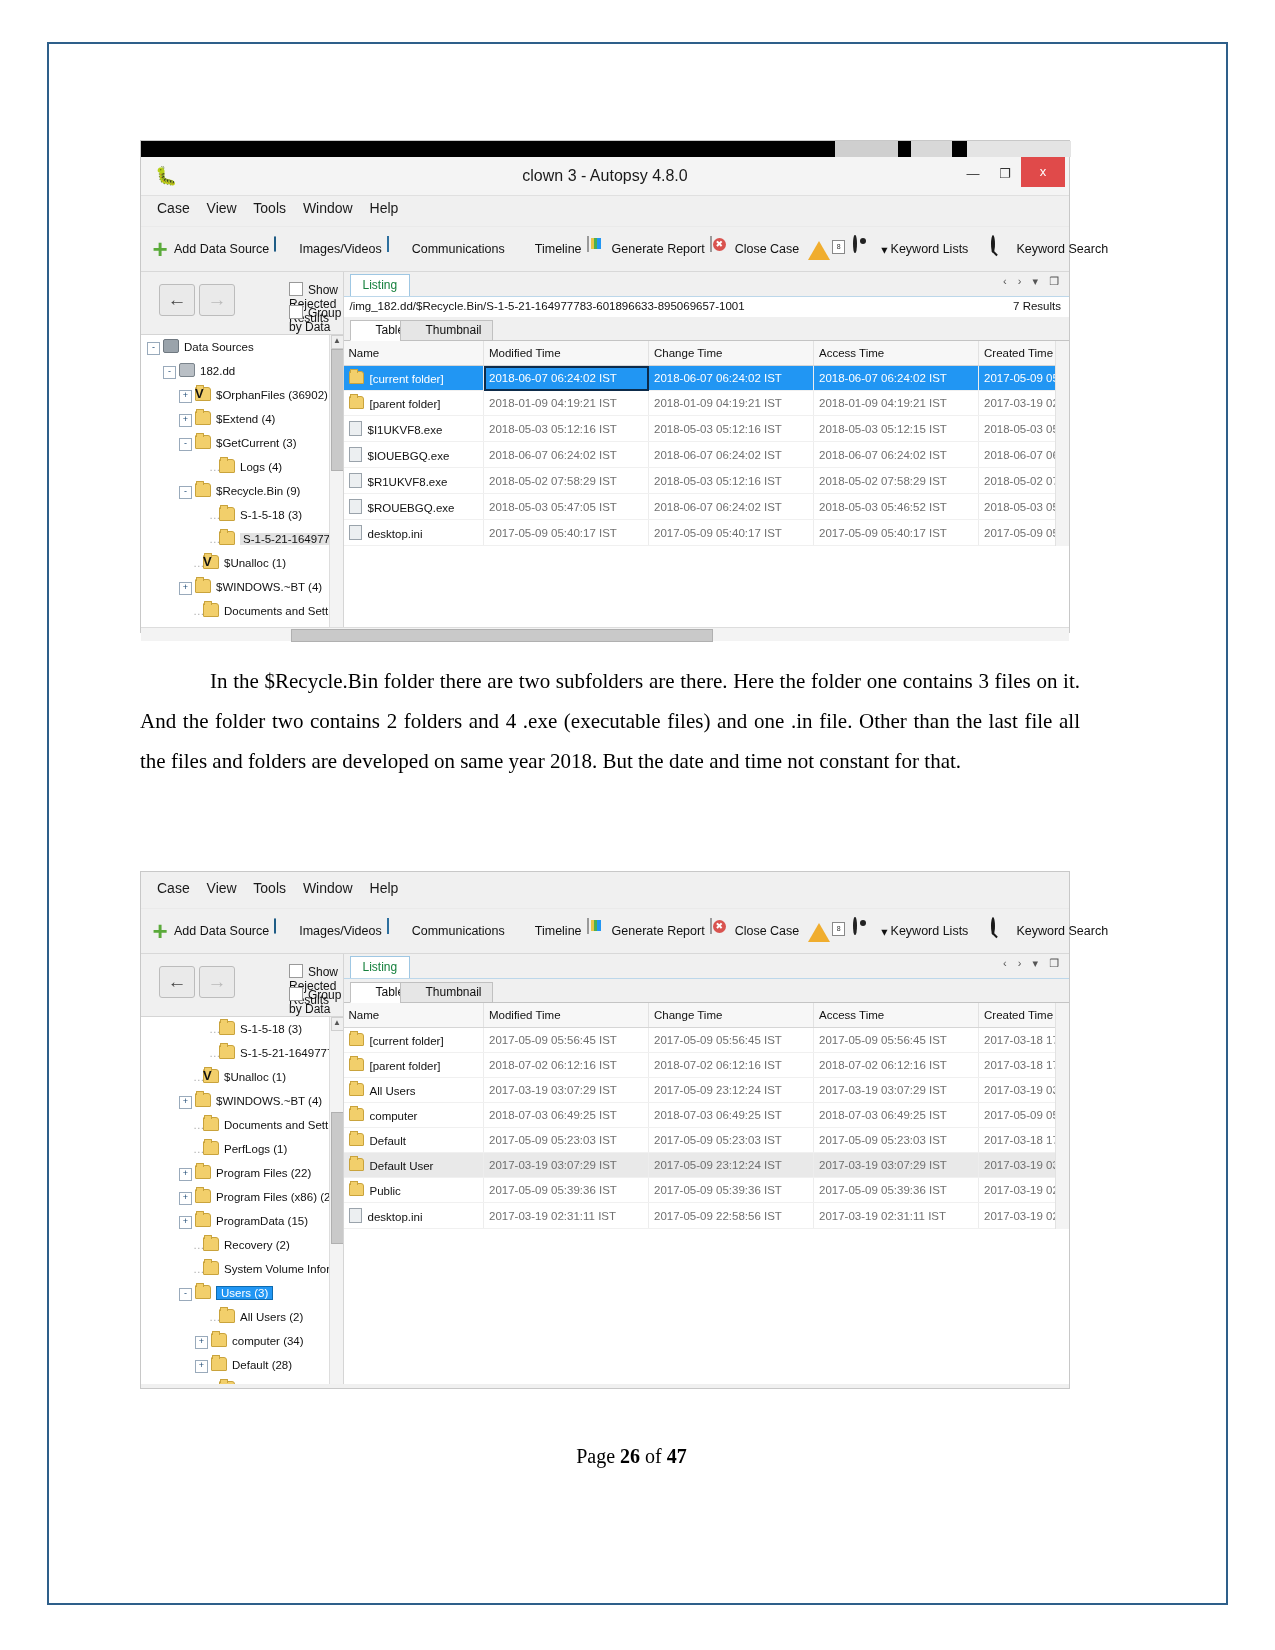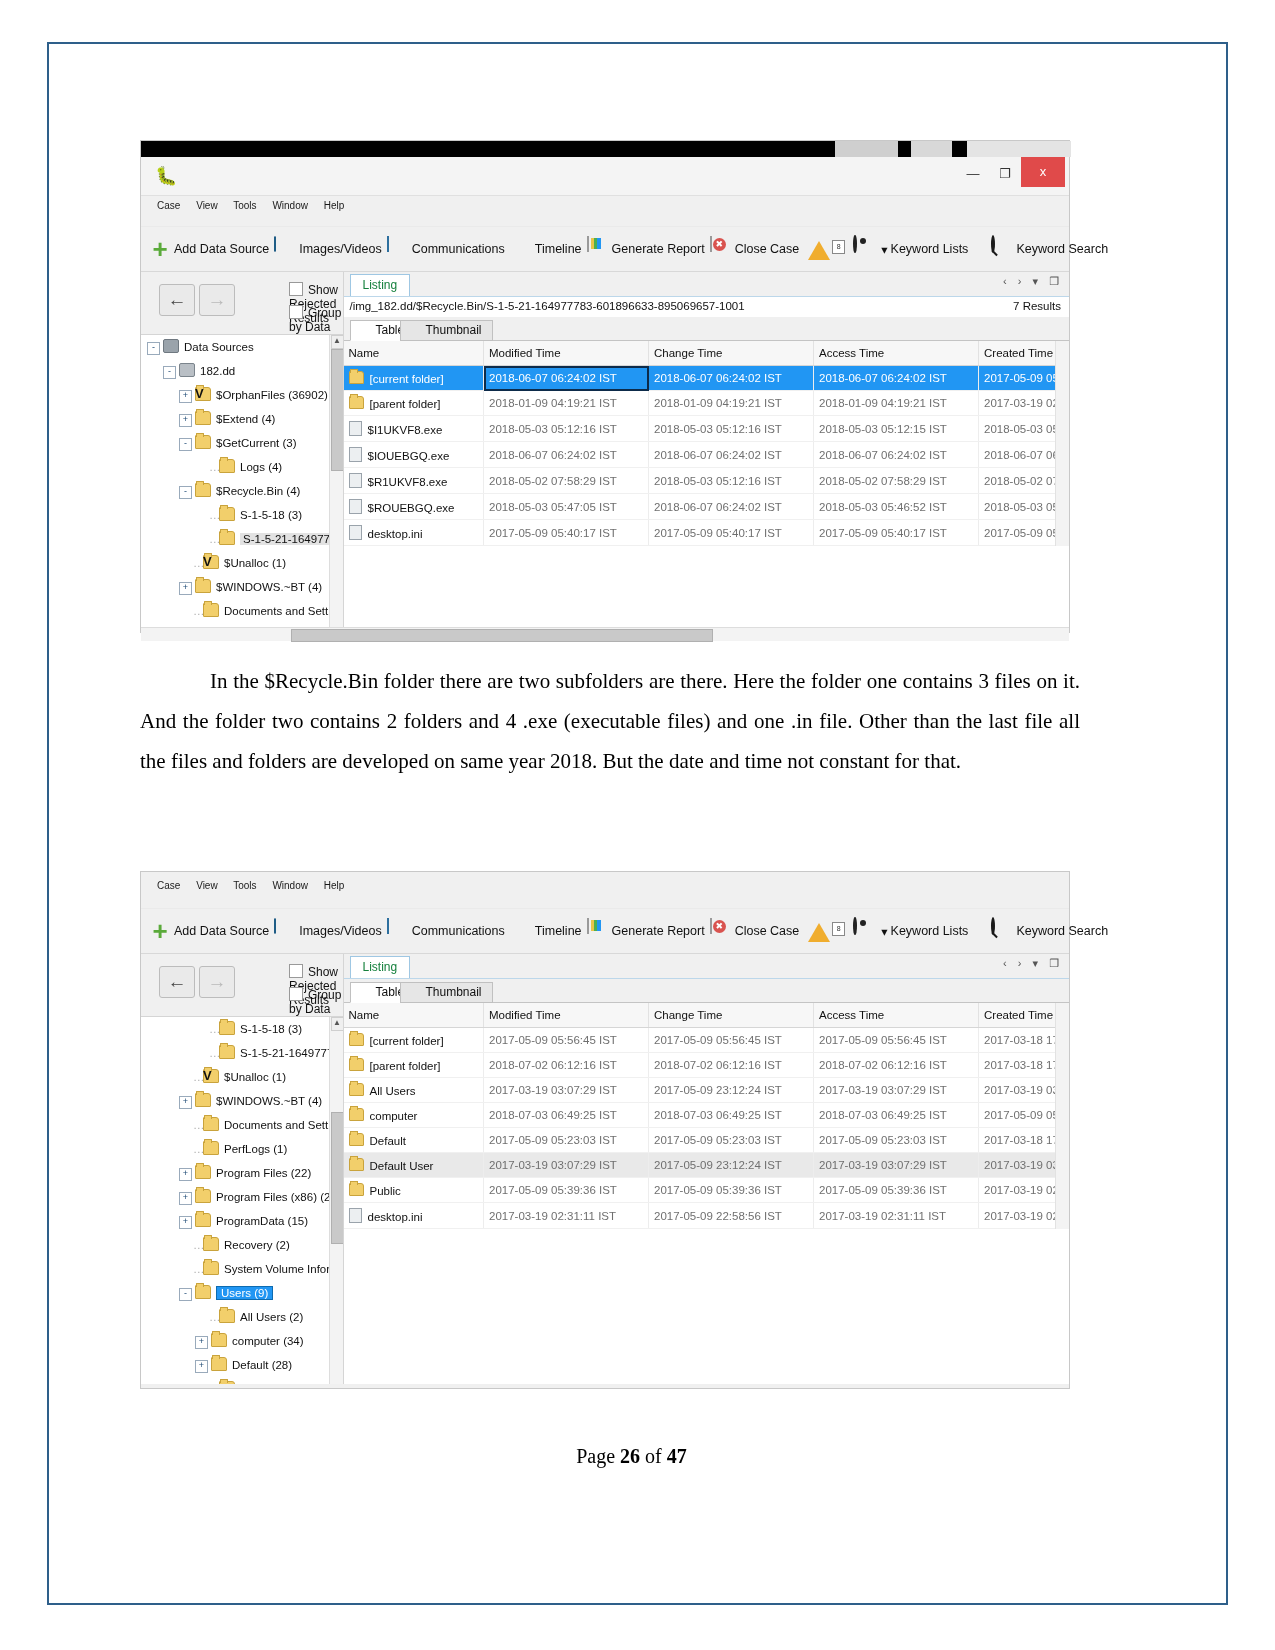--- a/index.html
+++ b/index.html
@@ -48,21 +48,21 @@
     position:absolute;left:14px;top:8px;width:20px;height:22px;
     font-size:18px;line-height:22px;color:#222;
   }
   .wbtn{position:absolute;top:4px;width:28px;height:26px;font-size:13px;color:#333;text-align:center;line-height:26px;}
   .wbtn.min{right:82px;}
   .wbtn.max{right:50px;}
   .wbtn.close{right:4px;width:44px;height:30px;background:#e04a4a;color:#fff;line-height:30px;top:0;}
 
   .menubar{
     height:24px;background:#f0f0f0;padding:4px 0 2px 16px;
-    font-size:10px;color:#1a1a1a;border-bottom:1px solid #eaeaea;
+    font-size:14px;color:#1a1a1a;border-bottom:1px solid #eaeaea;
   }
   .menubar span{margin-right:13px;cursor:default;}
 
   .toolbar{
     height:44px;background:#f0f0f0;display:flex;align-items:center;
     padding-left:8px;border-bottom:1px solid #d8d8d8;position:relative;
     font-size:12.5px;color:#111;
   }
   .tb-item{display:flex;align-items:center;margin-right:5px;white-space:nowrap;}
   .tb-item .lbl{margin-left:3px;}
@@ -183,20 +183,21 @@
 <div class="content">
 
   <div class="autopsy" style="height:493px;">
     <div class="blackstrip">
       <div class="g1"></div>
         <div class="g2"></div>
         <div class="g3"></div>
     </div>
     <div class="titlebar">
       <div class="app-icon">🐛</div>
+      <div class="title-text">clown 3 - Autopsy 4.8.0</div>
       <div class="wbtn min">—</div>
       <div class="wbtn max">❐</div>
       <div class="wbtn close">x</div>
     </div>
     <div class="menubar">
       <span>Case</span>
       <span>View</span>
       <span>Tools</span>
       <span>Window</span>
       <span>Help</span>
@@ -256,21 +257,21 @@
           </div>
         </div>
         <div class="tree">
           <div id="tree1">
               <div class="tnode" style="padding-left:6px"><span class="tog">-</span><span class="disk"></span><span class="">Data Sources</span></div>
               <div class="tnode" style="padding-left:22px"><span class="tog">-</span><span class="hdd"></span><span class="">182.dd</span></div>
               <div class="tnode" style="padding-left:38px"><span class="tog">+</span><span class="folder"><span class="vmark">V</span></span><span class="">$OrphanFiles (36902)</span></div>
               <div class="tnode" style="padding-left:38px"><span class="tog">+</span><span class="folder"></span><span class="">$Extend (4)</span></div>
               <div class="tnode" style="padding-left:38px"><span class="tog">-</span><span class="folder"></span><span class="">$GetCurrent (3)</span></div>
               <div class="tnode" style="padding-left:54px"><span class="spacer"></span><span class="dots">…</span><span class="folder"></span><span class="">Logs (4)</span></div>
-              <div class="tnode" style="padding-left:38px"><span class="tog">-</span><span class="folder"></span><span class="">$Recycle.Bin (4)</span></div>
+              <div class="tnode" style="padding-left:38px"><span class="tog">-</span><span class="folder"></span><span class="">$Recycle.Bin (9)</span></div>
               <div class="tnode" style="padding-left:54px"><span class="spacer"></span><span class="dots">…</span><span class="folder"></span><span class="">S-1-5-18 (3)</span></div>
               <div class="tnode" style="padding-left:54px"><span class="spacer"></span><span class="dots">…</span><span class="folder"></span><span class="sel-grey">S-1-5-21-164977783-601896633-8</span></div>
               <div class="tnode" style="padding-left:38px"><span class="spacer"></span><span class="dots">…</span><span class="folder"><span class="vmark">V</span></span><span class="">$Unalloc (1)</span></div>
               <div class="tnode" style="padding-left:38px"><span class="tog">+</span><span class="folder"></span><span class="">$WINDOWS.~BT (4)</span></div>
               <div class="tnode" style="padding-left:38px"><span class="spacer"></span><span class="dots">…</span><span class="folder"></span><span class="">Documents and Settings (2)</span></div>
             </div>
           <div class="vscroll">
             <div class="vtop">▲</div>
             <div class="vthumb" style="top:14px;height:120px;"></div>
           </div>
@@ -439,21 +440,21 @@
               <div class="tnode" style="padding-left:54px"><span class="spacer"></span><span class="dots">…</span><span class="folder"></span><span class="">S-1-5-21-164977783-601896633-8</span></div>
               <div class="tnode" style="padding-left:38px"><span class="spacer"></span><span class="dots">…</span><span class="folder"><span class="vmark">V</span></span><span class="">$Unalloc (1)</span></div>
               <div class="tnode" style="padding-left:38px"><span class="tog">+</span><span class="folder"></span><span class="">$WINDOWS.~BT (4)</span></div>
               <div class="tnode" style="padding-left:38px"><span class="spacer"></span><span class="dots">…</span><span class="folder"></span><span class="">Documents and Settings (2)</span></div>
               <div class="tnode" style="padding-left:38px"><span class="spacer"></span><span class="dots">…</span><span class="folder"></span><span class="">PerfLogs (1)</span></div>
               <div class="tnode" style="padding-left:38px"><span class="tog">+</span><span class="folder"></span><span class="">Program Files (22)</span></div>
               <div class="tnode" style="padding-left:38px"><span class="tog">+</span><span class="folder"></span><span class="">Program Files (x86) (20)</span></div>
               <div class="tnode" style="padding-left:38px"><span class="tog">+</span><span class="folder"></span><span class="">ProgramData (15)</span></div>
               <div class="tnode" style="padding-left:38px"><span class="spacer"></span><span class="dots">…</span><span class="folder"></span><span class="">Recovery (2)</span></div>
               <div class="tnode" style="padding-left:38px"><span class="spacer"></span><span class="dots">…</span><span class="folder"></span><span class="">System Volume Information (7)</span></div>
-              <div class="tnode" style="padding-left:38px"><span class="tog">-</span><span class="folder"></span><span class="sel-blue">Users (9)</span></div>
+              <div class="tnode" style="padding-left:38px"><span class="tog">-</span><span class="folder"></span><span class="sel-blue">Users (3)</span></div>
               <div class="tnode" style="padding-left:54px"><span class="spacer"></span><span class="dots">…</span><span class="folder"></span><span class="">All Users (2)</span></div>
               <div class="tnode" style="padding-left:54px"><span class="tog">+</span><span class="folder"></span><span class="">computer (34)</span></div>
               <div class="tnode" style="padding-left:54px"><span class="tog">+</span><span class="folder"></span><span class="">Default (28)</span></div>
               <div class="tnode" style="padding-left:54px"><span class="spacer"></span><span class="dots">…</span><span class="folder"></span><span class="">Default User (2)</span></div>
             </div>
           <div class="vscroll">
             <div class="vtop">▲</div>
             <div class="vthumb" style="top:95px;height:130px;"></div>
           </div>
         </div>

